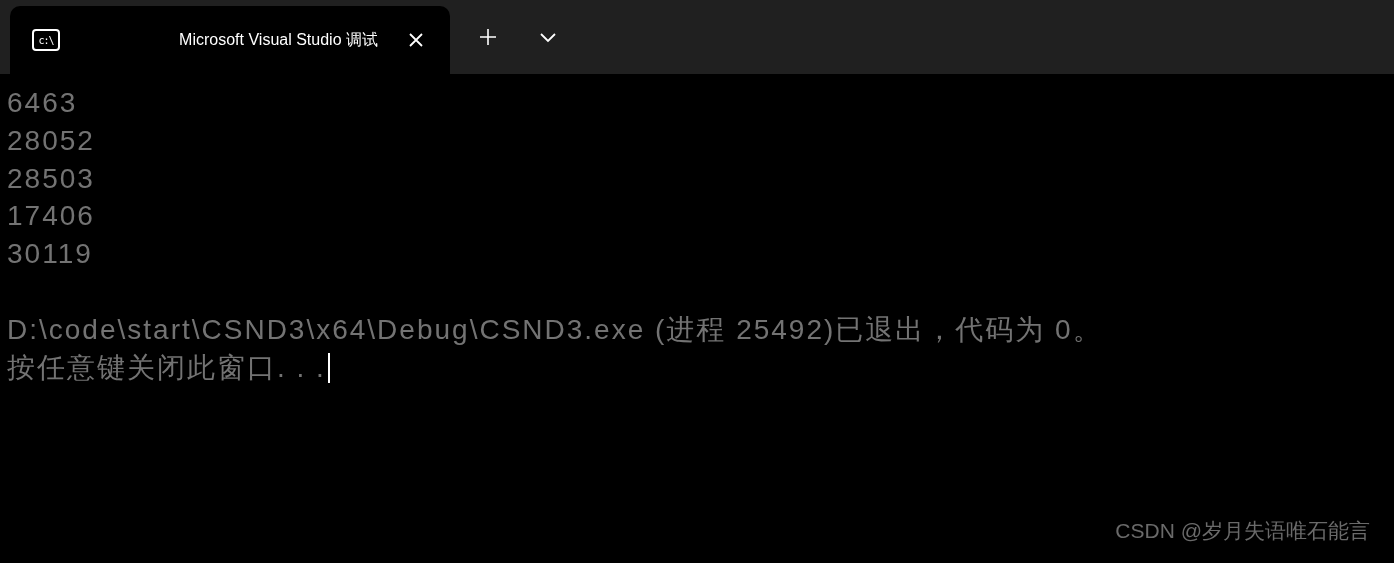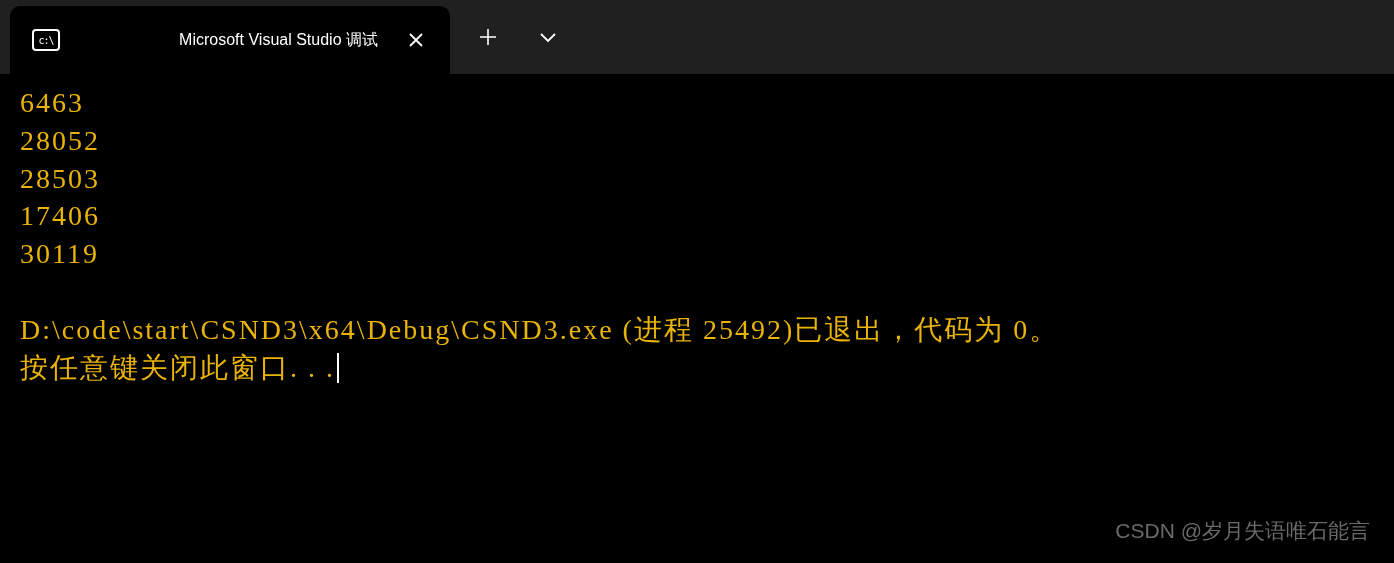--- a/index.html
+++ b/index.html
@@ -80,25 +80,25 @@
       width: 52px;
       height: 52px;
       display: flex;
       align-items: center;
       justify-content: center;
       color: #ffffff;
       cursor: pointer;
       border-radius: 4px;
     }
     .terminal-content {
-      padding: 10px 20px;
-      font-family: Liberation Serif, serif;
+      padding: 10px 7px;
+      font-family: Liberation Sans, sans-serif;
       font-size: 28px;
       line-height: 1.35;
-      color: #eab308;
+      color: #737373;
       white-space: pre;
       letter-spacing: 2px;
     }
     .cursor {
       display: inline-block;
       width: 2px;
       height: 30px;
       background: #ffffff;
       vertical-align: text-bottom;
       margin-left: 2px;

